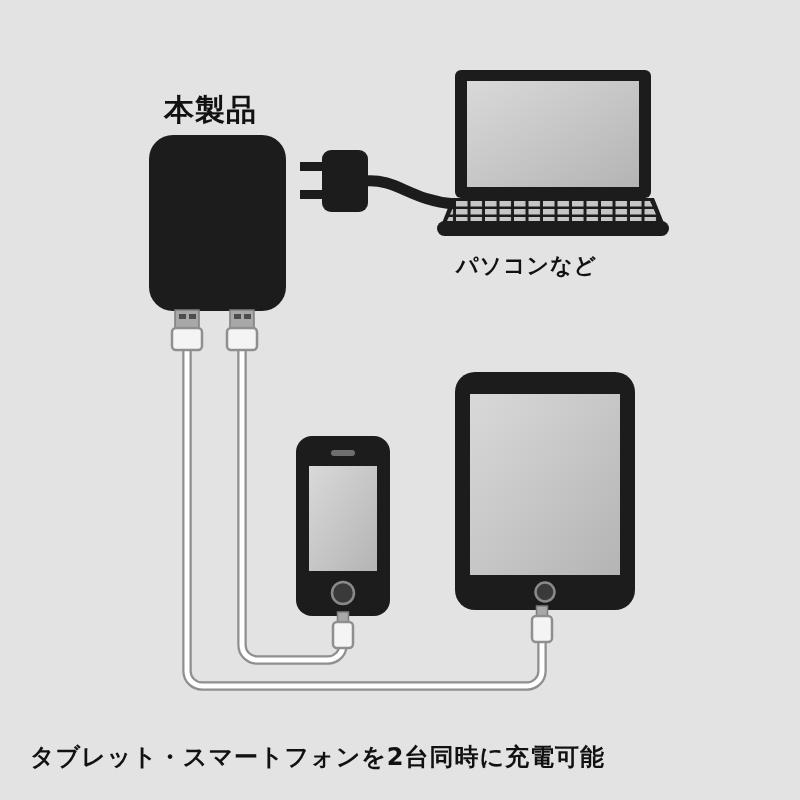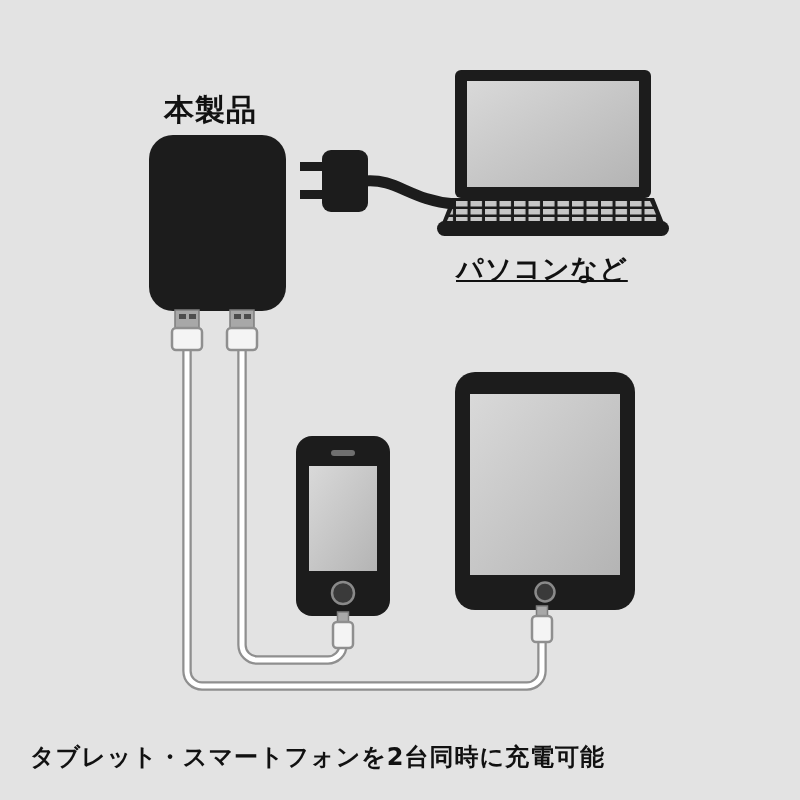--- a/index.html
+++ b/index.html
@@ -12,21 +12,21 @@
   .stage{position:relative;width:800px;height:800px;background:#e3e3e3;}
   .stage svg{position:absolute;left:0;top:0;}
   .label{
     position:absolute;
     color:#111;
     font-weight:bold;
     white-space:nowrap;
     letter-spacing:1px;
   }
   .label-product{left:164px;top:90px;font-size:30px;}
-  .label-laptop{left:456px;top:251px;font-size:27px;text-decoration:underline;}
+  .label-laptop{left:456px;top:251px;font-size:22px;}
   .label-caption{left:30px;top:741px;font-size:24px;}
 </style>
 </head>
 <body>
 
 <div class="stage">
 
   <svg width="800" height="800" viewBox="0 0 800 800">
     <defs>
       <linearGradient id="scr" x1="0" y1="0" x2="1" y2="1">

